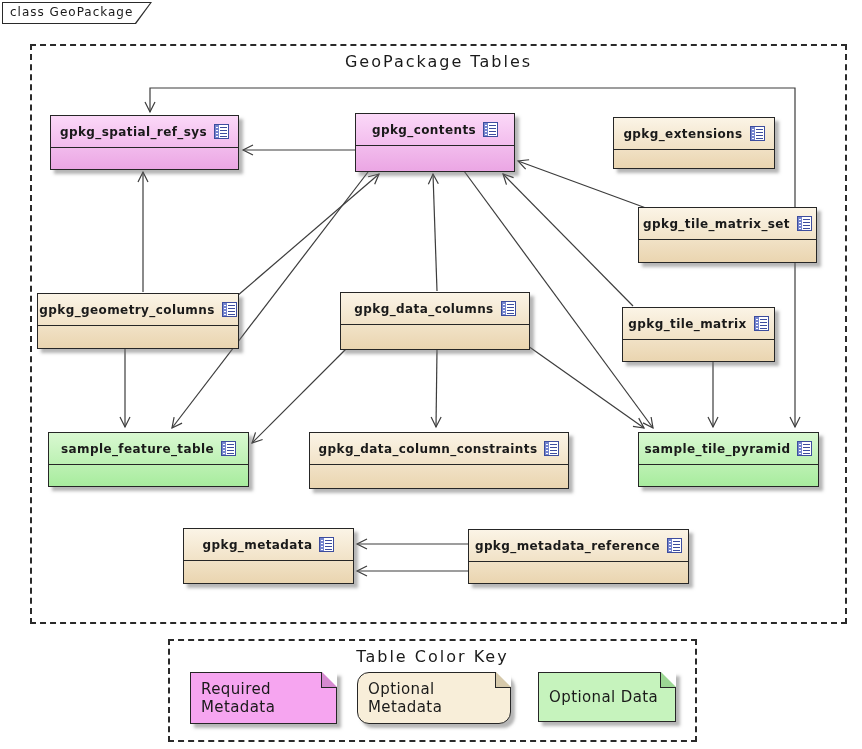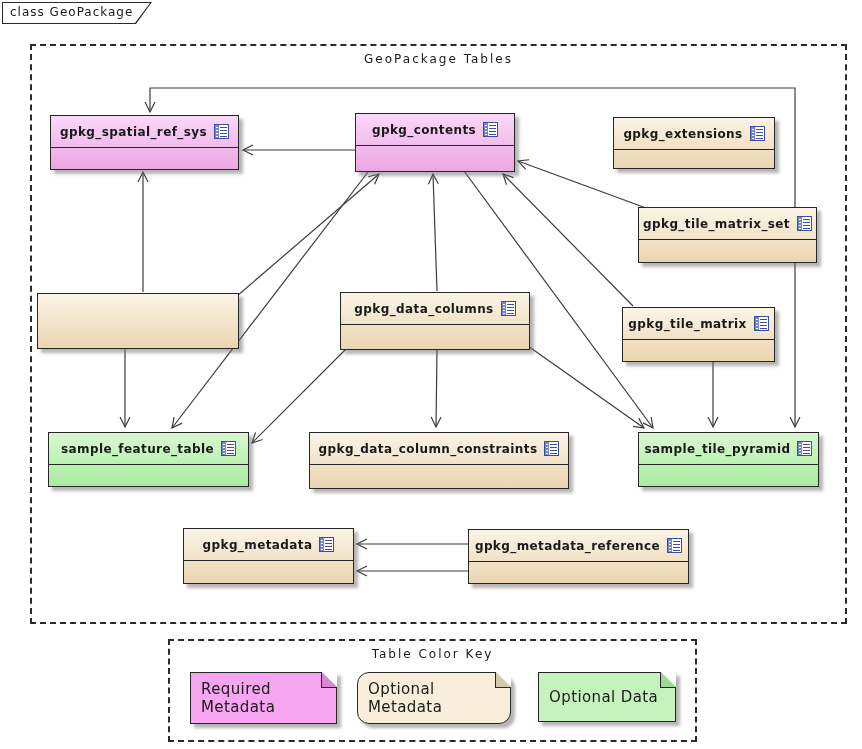--- a/index.html
+++ b/index.html
@@ -12,21 +12,21 @@
               clip-path:polygon(0 0,150px 0,134px 22px,0 22px);}
   .tab-fill{position:absolute;left:1px;top:1px;width:148px;height:20px;background:#ffffff;
             clip-path:polygon(0 0,147px 0,132px 20px,0 20px);}
   .tab-label{position:absolute;left:8px;top:3px;font-size:12px;letter-spacing:1px;white-space:nowrap;}
 
   
   .frame{position:absolute;border:2px dashed #2a2a2a;}
   .main-frame{left:30px;top:44px;width:813px;height:576px;}
   .key-frame{left:168px;top:639px;width:525px;height:99px;}
   .frame-title{position:absolute;left:0;right:0;top:6px;text-align:center;
-               font-size:12px;letter-spacing:2px;}
+               font-size:16px;letter-spacing:2px;}
 
   
   .connectors{position:absolute;left:0;top:0;z-index:1;}
   .connectors path.rel{fill:none;stroke:#3c3c3c;stroke-width:1.2;}
 
   
   .entity{position:absolute;z-index:2;border:1px solid #262626;
           box-shadow:4px 4px 3px rgba(110,110,110,0.5);
           display:flex;flex-direction:column;font-size:12px;}
   .e-title{height:31px;border-bottom:1px solid #262626;display:flex;align-items:center;
@@ -159,20 +159,31 @@
             <rect x="0.5" y="0.5" width="14" height="14" fill="#ffffff" stroke="#3d4d9e"></rect>
             <rect x="1" y="1" width="4" height="13" fill="#7585cf"></rect>
             <path d="M2 3.5 H4 M2 6.5 H4 M2 9.5 H4 M2 12.5 H4" stroke="#ffffff" stroke-width="1"></path>
             <path d="M6 3.5 H13 M6 6.5 H13 M6 9.5 H13 M6 12.5 H13" stroke="#3d4d9e" stroke-width="1"></path>
           </svg>
         </span>
       </div>
     <div class="e-body"></div>
   </div>
   <div class="entity cat-optional-meta e-geom">
+    <div class="e-title">
+        <span class="e-label">gpkg_geometry_columns</span>
+        <span class="tbl-icon">
+          <svg width="15" height="15" viewBox="0 0 15 15">
+            <rect x="0.5" y="0.5" width="14" height="14" fill="#ffffff" stroke="#3d4d9e"></rect>
+            <rect x="1" y="1" width="4" height="13" fill="#7585cf"></rect>
+            <path d="M2 3.5 H4 M2 6.5 H4 M2 9.5 H4 M2 12.5 H4" stroke="#ffffff" stroke-width="1"></path>
+            <path d="M6 3.5 H13 M6 6.5 H13 M6 9.5 H13 M6 12.5 H13" stroke="#3d4d9e" stroke-width="1"></path>
+          </svg>
+        </span>
+      </div>
     <div class="e-body"></div>
   </div>
   <div class="entity cat-optional-meta e-datacol">
     <div class="e-title">
         <span class="e-label">gpkg_data_columns</span>
         <span class="tbl-icon">
           <svg width="15" height="15" viewBox="0 0 15 15">
             <rect x="0.5" y="0.5" width="14" height="14" fill="#ffffff" stroke="#3d4d9e"></rect>
             <rect x="1" y="1" width="4" height="13" fill="#7585cf"></rect>
             <path d="M2 3.5 H4 M2 6.5 H4 M2 9.5 H4 M2 12.5 H4" stroke="#ffffff" stroke-width="1"></path>

